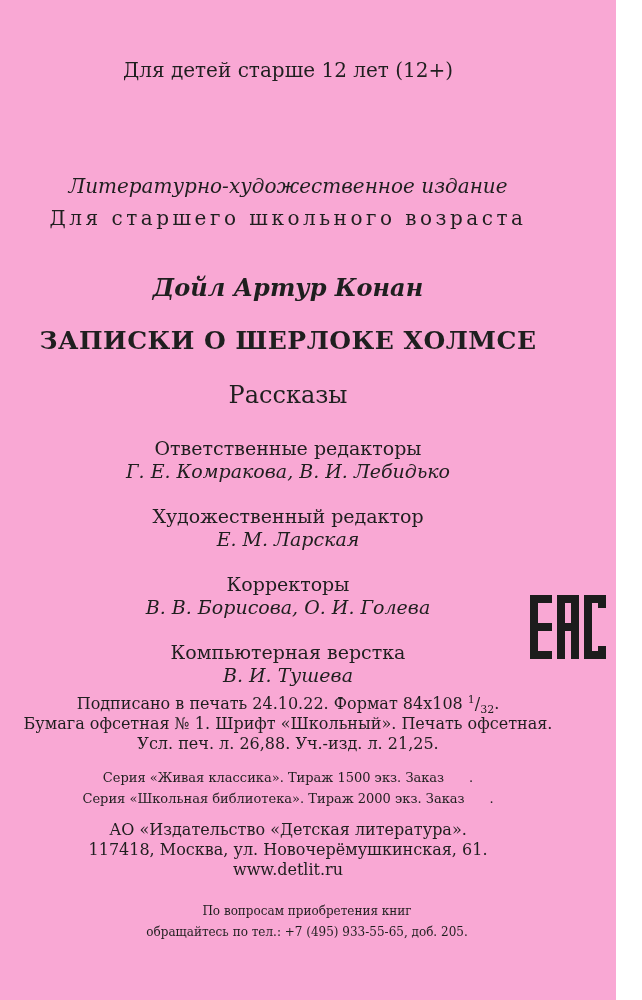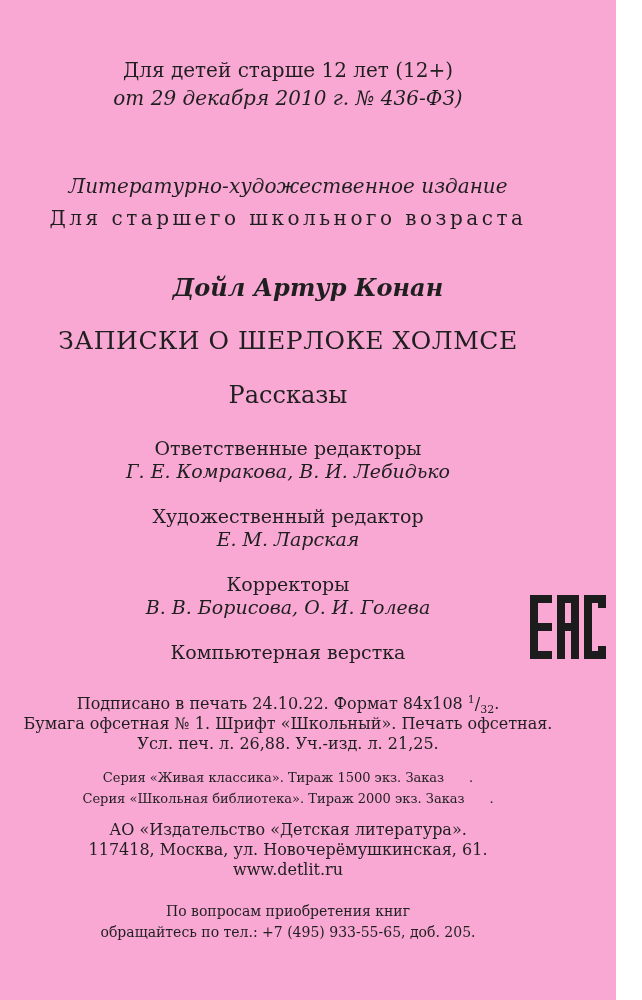--- a/index.html
+++ b/index.html
@@ -16,48 +16,47 @@
     overflow: hidden;
   }
   .block {
     position: absolute;
     left: 0; width: 576px;
     text-align: center;
   }
   .age-notice   { top: 56px;  font-size: 20px; line-height: 28px; }
   .edition-type { top: 172px; font-size: 20px; line-height: 28px; font-style: italic; }
   .audience     { top: 204px; font-size: 20px; line-height: 28px; letter-spacing: 3.5px; }
-  .author       { top: 272px; font-size: 24px; line-height: 32px; font-weight: bold; font-style: italic; margin-left: 20px; }
-  .book-title   { top: 324px; font-size: 25px; line-height: 34px; font-weight: normal; letter-spacing: 0.5px; }
+  .author       { top: 272px; font-size: 24px; line-height: 32px; font-weight: bold; font-style: italic; }
+  .book-title   { top: 324px; font-size: 25px; line-height: 34px; font-weight: bold; letter-spacing: 0.5px; }
   .subtitle     { top: 379px; font-size: 24px; line-height: 32px; }
   .staff        { top: 437px; font-size: 19px; line-height: 23px; }
   .staff-group  { margin-bottom: 22px; }
   .imprint      { top: 694px; font-size: 16px; line-height: 20px; }
   .series       { top: 767px; font-size: 13px; line-height: 21px; }
   .publisher    { top: 820px; font-size: 16px; line-height: 20px; }
-  .contact      { top: 901px; font-size: 14px; line-height: 21px; }
+  .contact      { top: 901px; font-size: 12px; line-height: 21px; padding-left: 19px; }
   .it { font-style: italic; }
   sup, sub { font-size: 11px; line-height: 0; }
   sup { vertical-align: 6px; }
   sub { vertical-align: -4px; }
   .eac-mark {
     position: absolute;
     left: 530px; top: 595px;
     width: 76px; height: 64px;
   }
   .eac-mark svg { display: block; width: 76px; height: 64px; color: #1c1c1c; }
 </style>
 </head>
 <body style="color: rgb(31, 31, 31); background: rgb(255, 255, 255);">
 
 <div class="page">
 
   <div class="block age-notice">
     <div>Для детей старше 12 лет (12+)</div>
-    <div class="it">от 29 декабря 2010 г. № 436-ФЗ)</div>
   </div>
 
   <div class="block edition-type">Литературно-художественное издание</div>
 
   <div class="block audience">Для старшего школьного возраста</div>
 
   <div class="block author">Дойл Артур Конан</div>
 
   <div class="block book-title">ЗАПИСКИ О ШЕРЛОКЕ ХОЛМСЕ</div>
 
@@ -71,20 +70,21 @@
     <div class="staff-group">
       <div>Художественный редактор</div>
       <div class="it">Е. М. Ларская</div>
     </div>
     <div class="staff-group">
       <div>Корректоры</div>
       <div class="it">В. В. Борисова, О. И. Голева</div>
     </div>
     <div class="staff-group">
       <div>Компьютерная верстка</div>
+      <div class="it">В. И. Тушева</div>
     </div>
   </div>
 
   <div class="eac-mark">
     <svg viewBox="0 0 76 64" xmlns="http://www.w3.org/2000/svg" fill="currentColor" style="color: rgb(28, 28, 28);">
 
       <rect x="0" y="0" width="8" height="64"></rect>
       <rect x="0" y="0" width="22" height="8"></rect>
       <rect x="0" y="28" width="22" height="8"></rect>
       <rect x="0" y="56" width="22" height="8"></rect>

